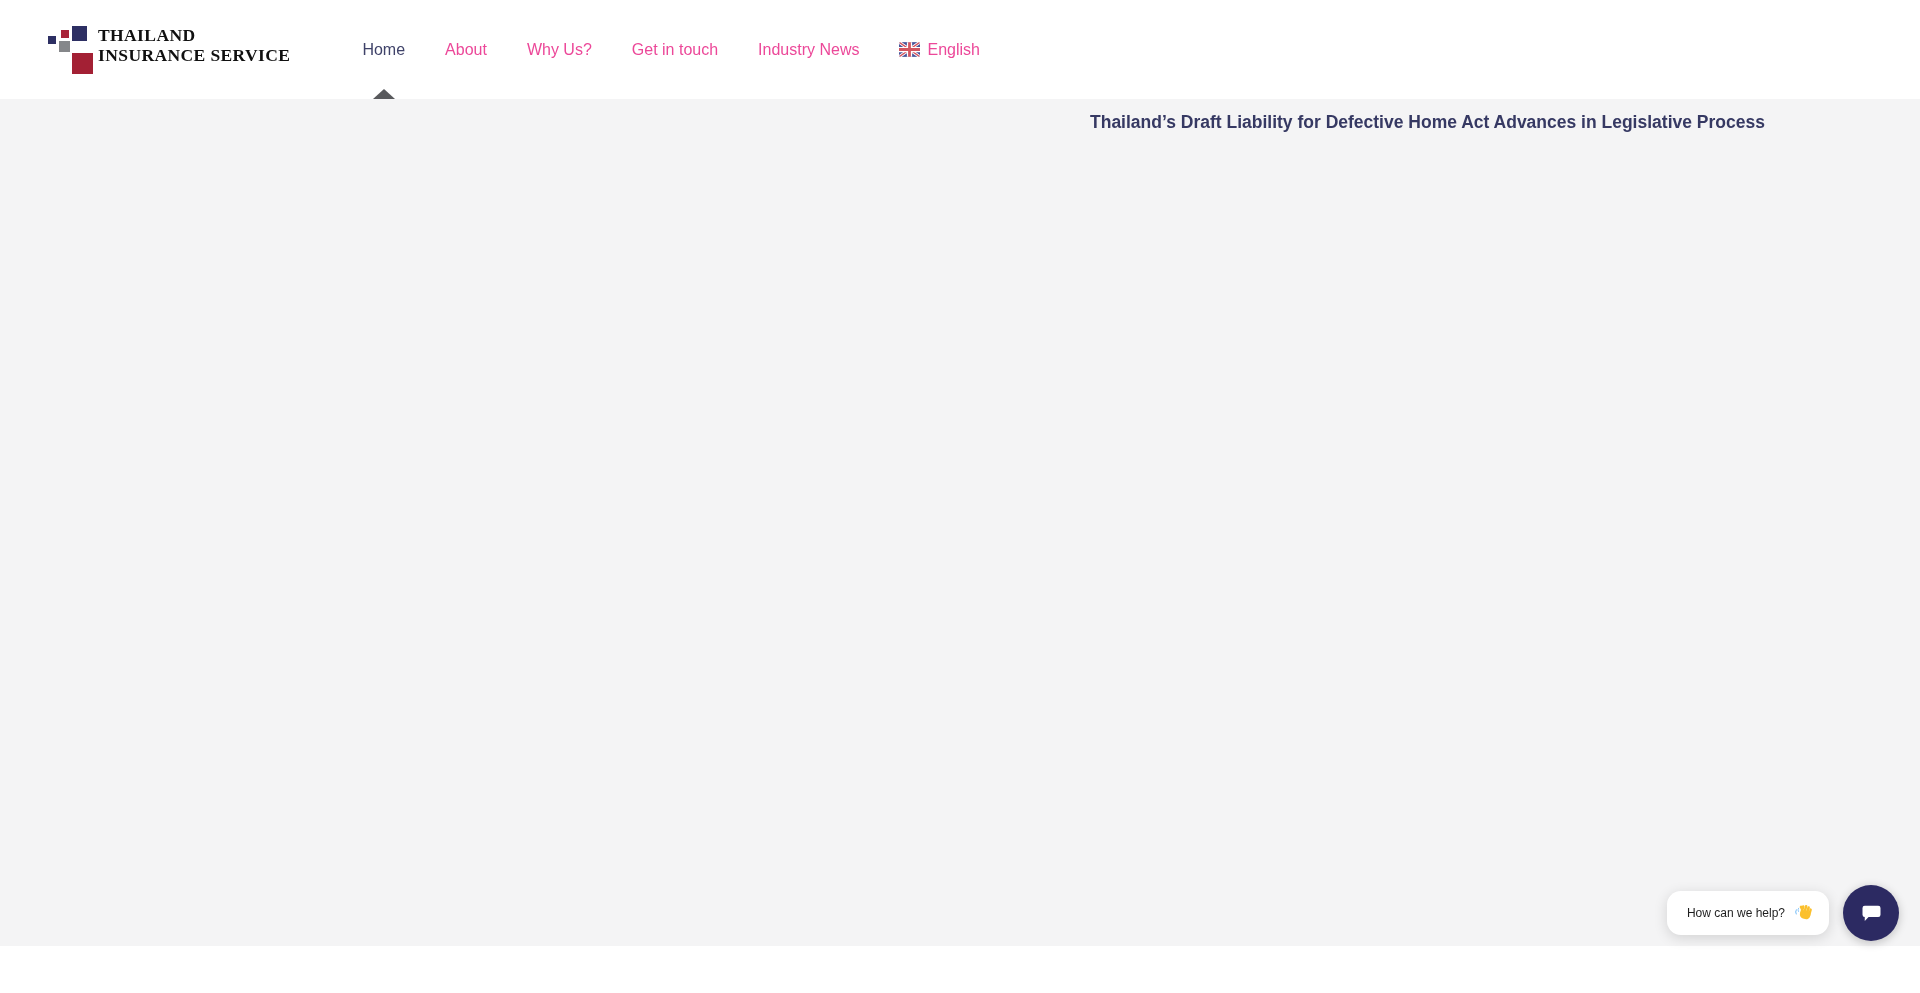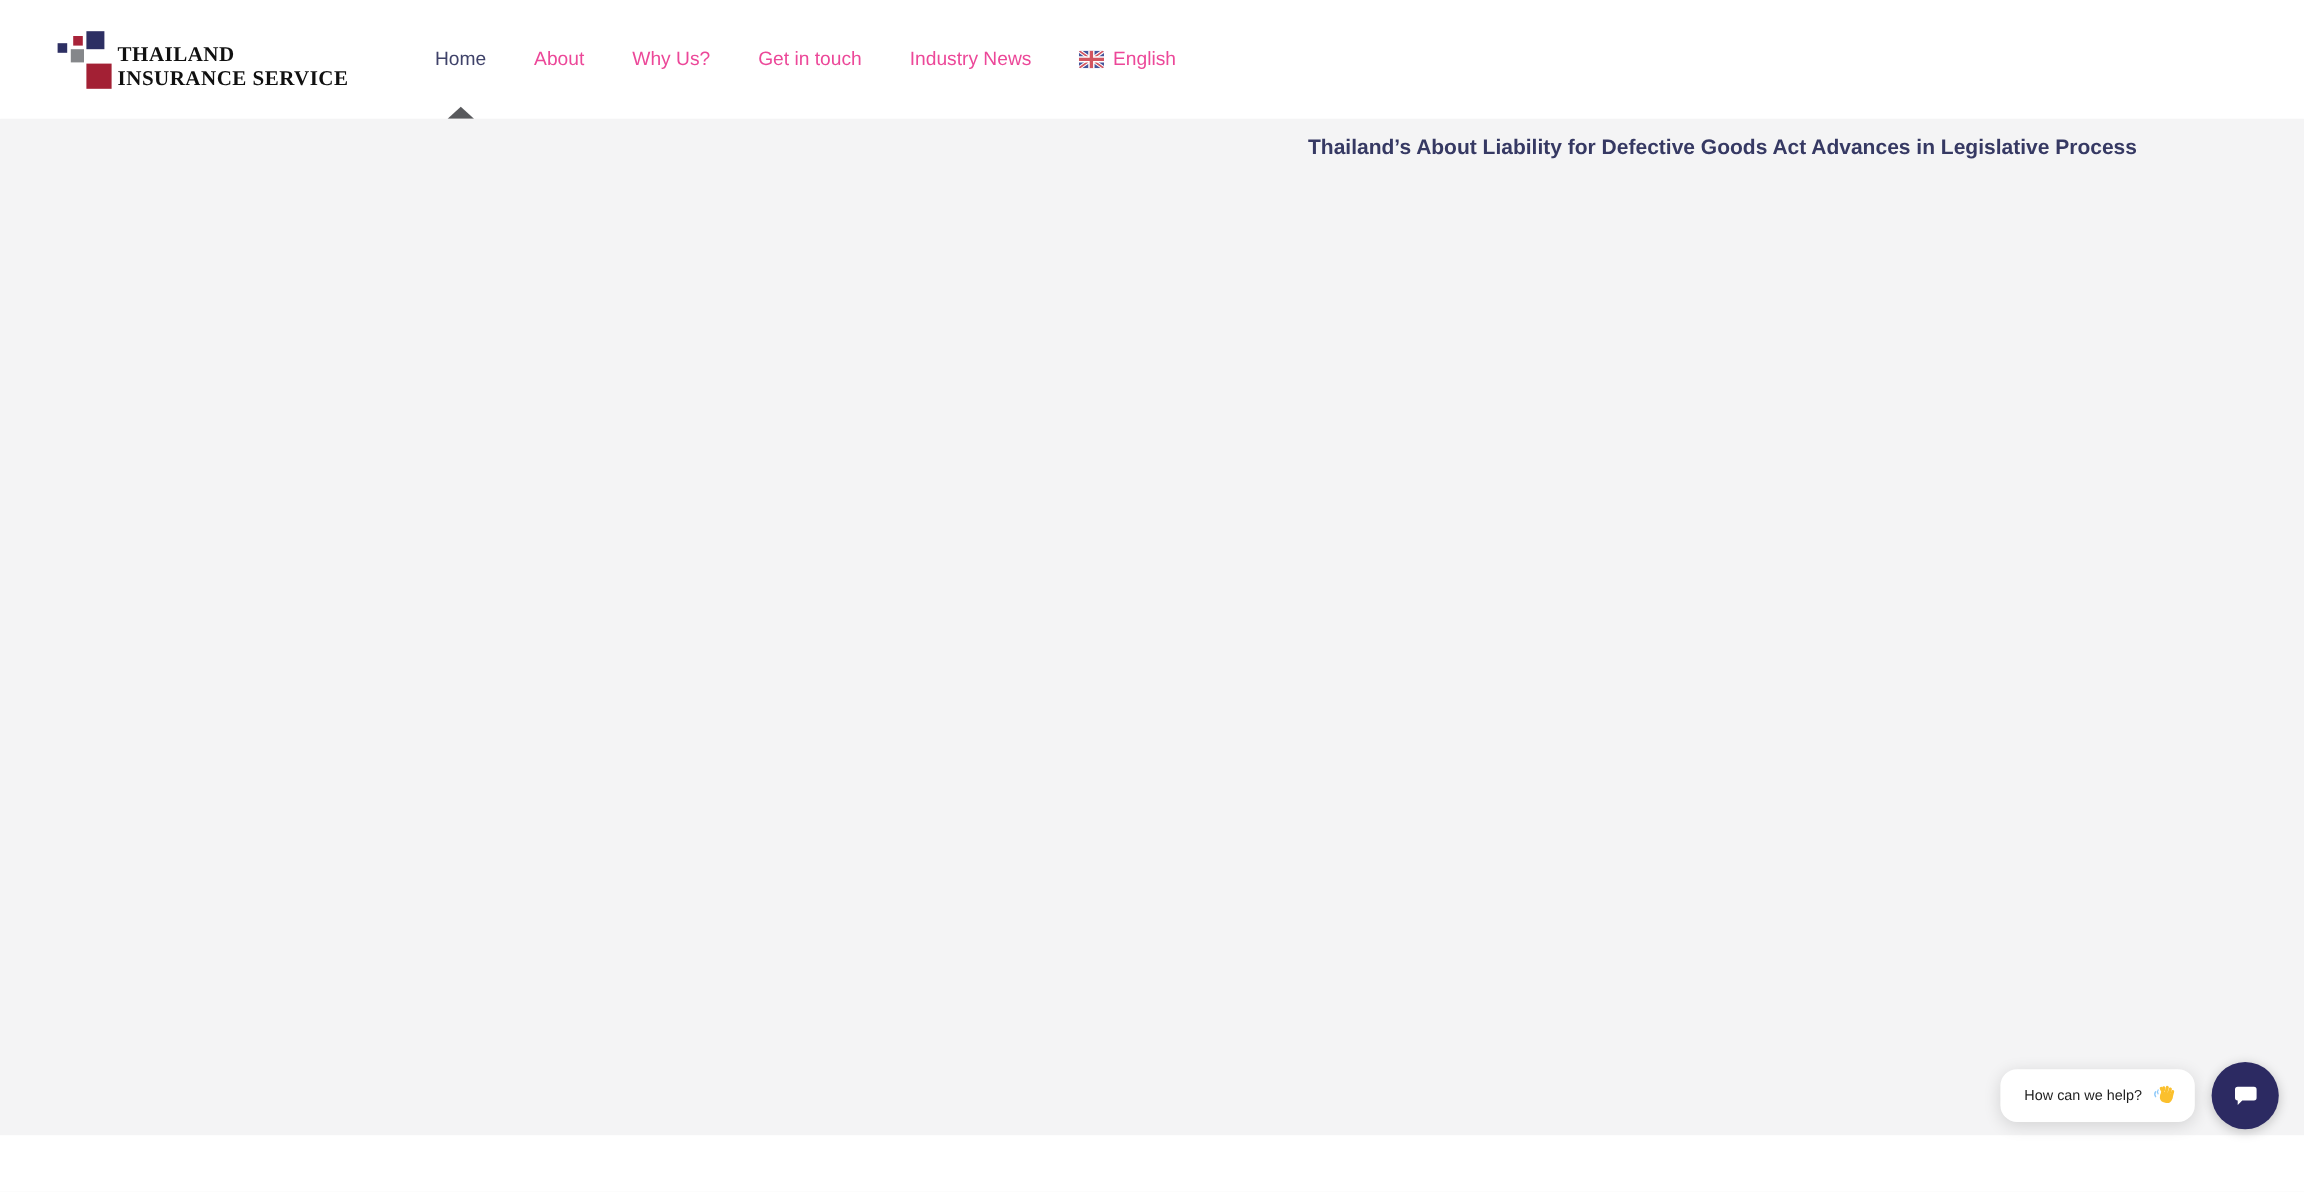--- a/index.html
+++ b/index.html
@@ -14,21 +14,21 @@
   .site-header {
     position: relative;
     height: 99px;
     background: #ffffff;
     display: flex;
     align-items: center;
     padding-left: 47px;
     box-shadow: 0 1px 2px rgba(0,0,0,0.03);
   }
 
-  .logo { display: flex; align-items: flex-end; text-decoration: none; cursor: pointer; }
+  .logo { display: flex; align-items: flex-start; text-decoration: none; cursor: pointer; }
   .logo-mark { position: relative; width: 48px; height: 50px; flex: 0 0 auto; }
   .logo-mark .sq { position: absolute; display: block; }
   .sq-navy-sm { left: 1px;  top: 11px; width: 8px;  height: 8px;  background: #2d2f63; }
   .sq-red-sm  { left: 14px; top: 5px;  width: 8px;  height: 8px;  background: #a82339; }
   .sq-navy-lg { left: 25px; top: 1px;  width: 15px; height: 15px; background: #2d2f63; }
   .sq-gray    { left: 12px; top: 16px; width: 11px; height: 11px; background: #85878a; }
   .sq-red-lg  { left: 25px; top: 28px; width: 21px; height: 21px; background: #a32034; }
 
   .logo-text {
     margin-left: 3px;
@@ -179,21 +179,21 @@
           <path d="M30 0 V42 M0 21 H60" stroke="#ffffff" stroke-width="15"></path>
           <path d="M30 0 V42 M0 21 H60" stroke="#d25560" stroke-width="8"></path>
         </svg>
       </span>
       <span>English</span>
     </a>
   </nav>
 </header>
 
 <main class="page-content">
-  <a class="news-headline">Thailand’s About Liability for Defective Goods Act Advances in Legislative Process</a>
+  <a class="news-headline">Thailand’s Draft Liability for Defective Home Act Advances in Legislative Process</a>
 </main>
 
 <div class="bottom-strip"></div>
 
 <div class="chat-widget">
   <div class="chat-pill">
     <span class="chat-pill-text">How can we help?</span>
     <span style="line-height:0;">
       <svg width="20" height="20" viewBox="0 0 24 24">
         <g transform="rotate(15 14 14)">

